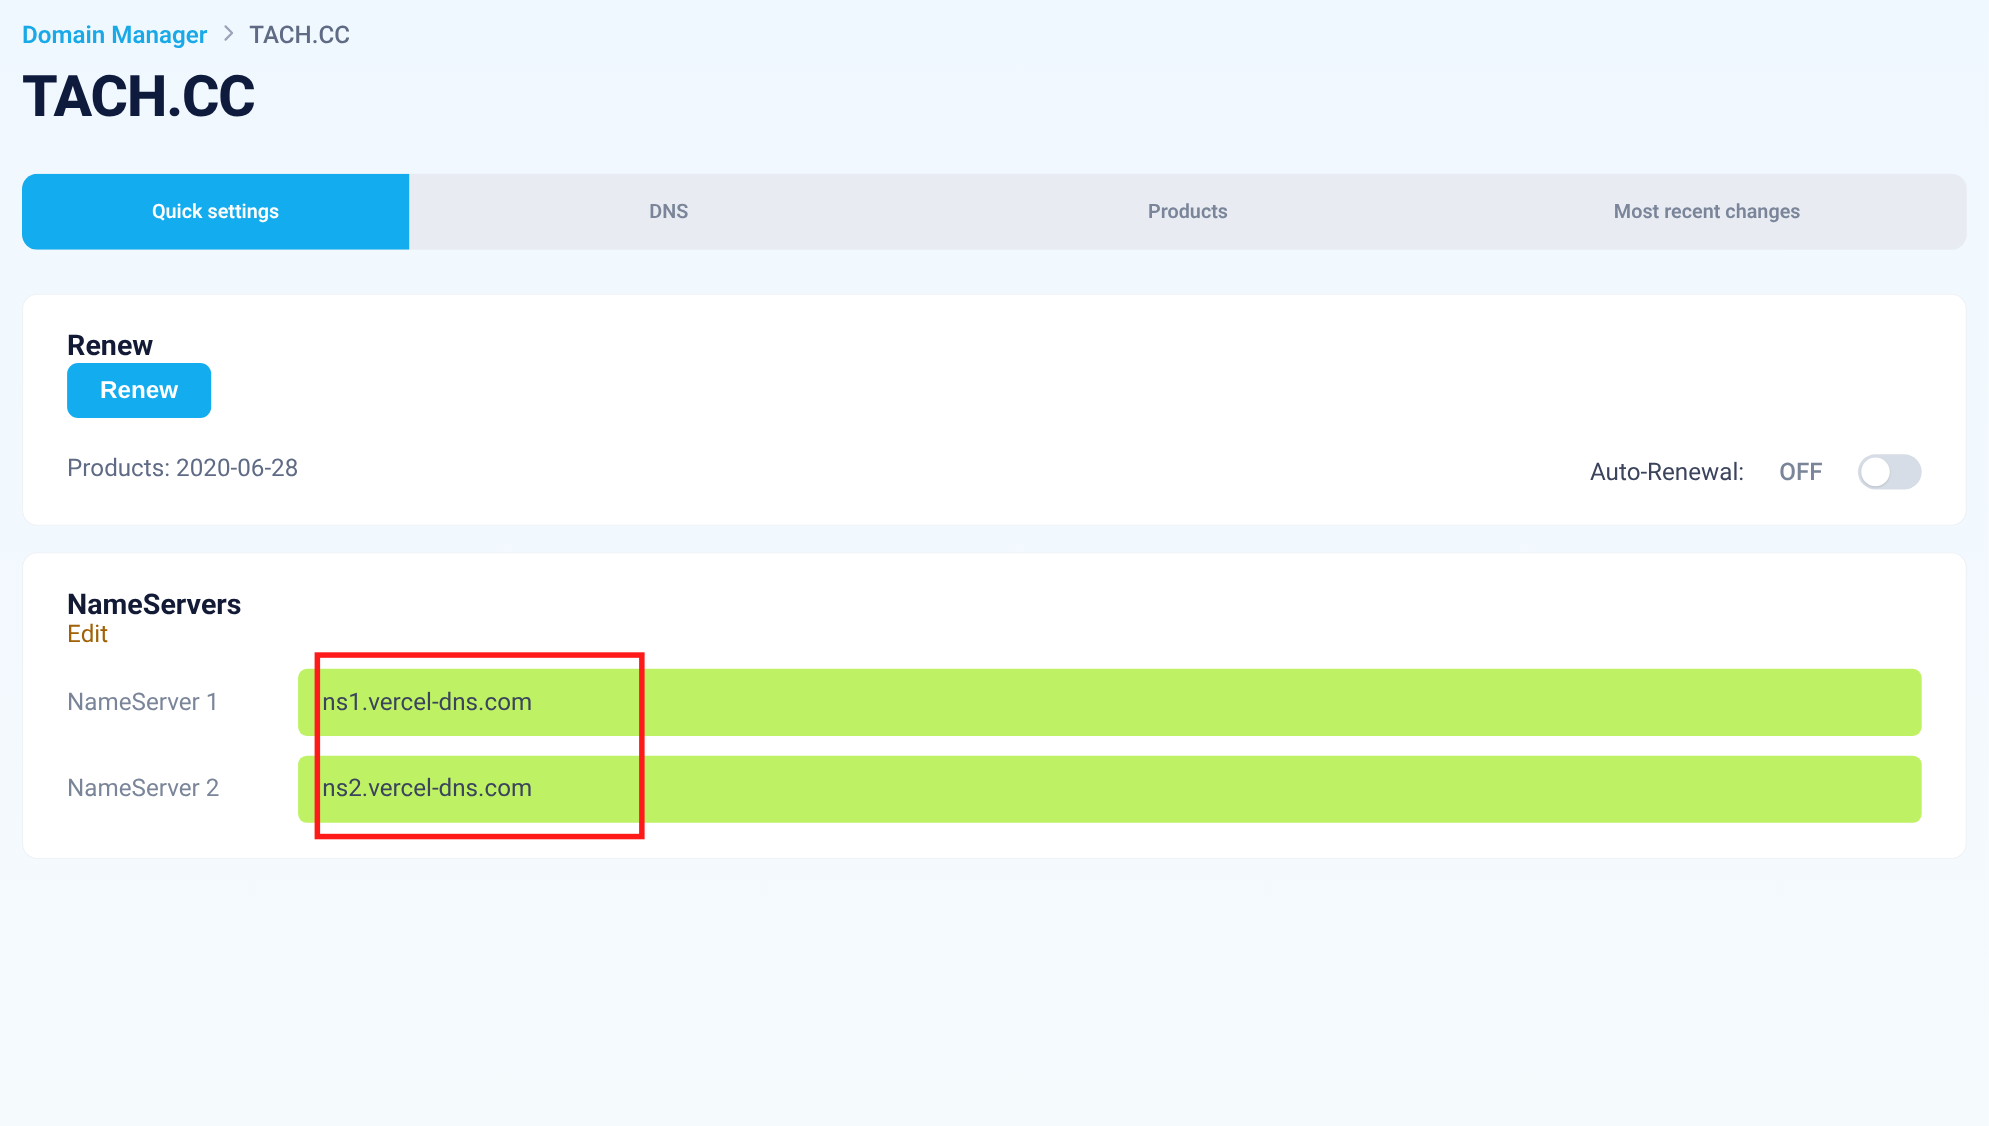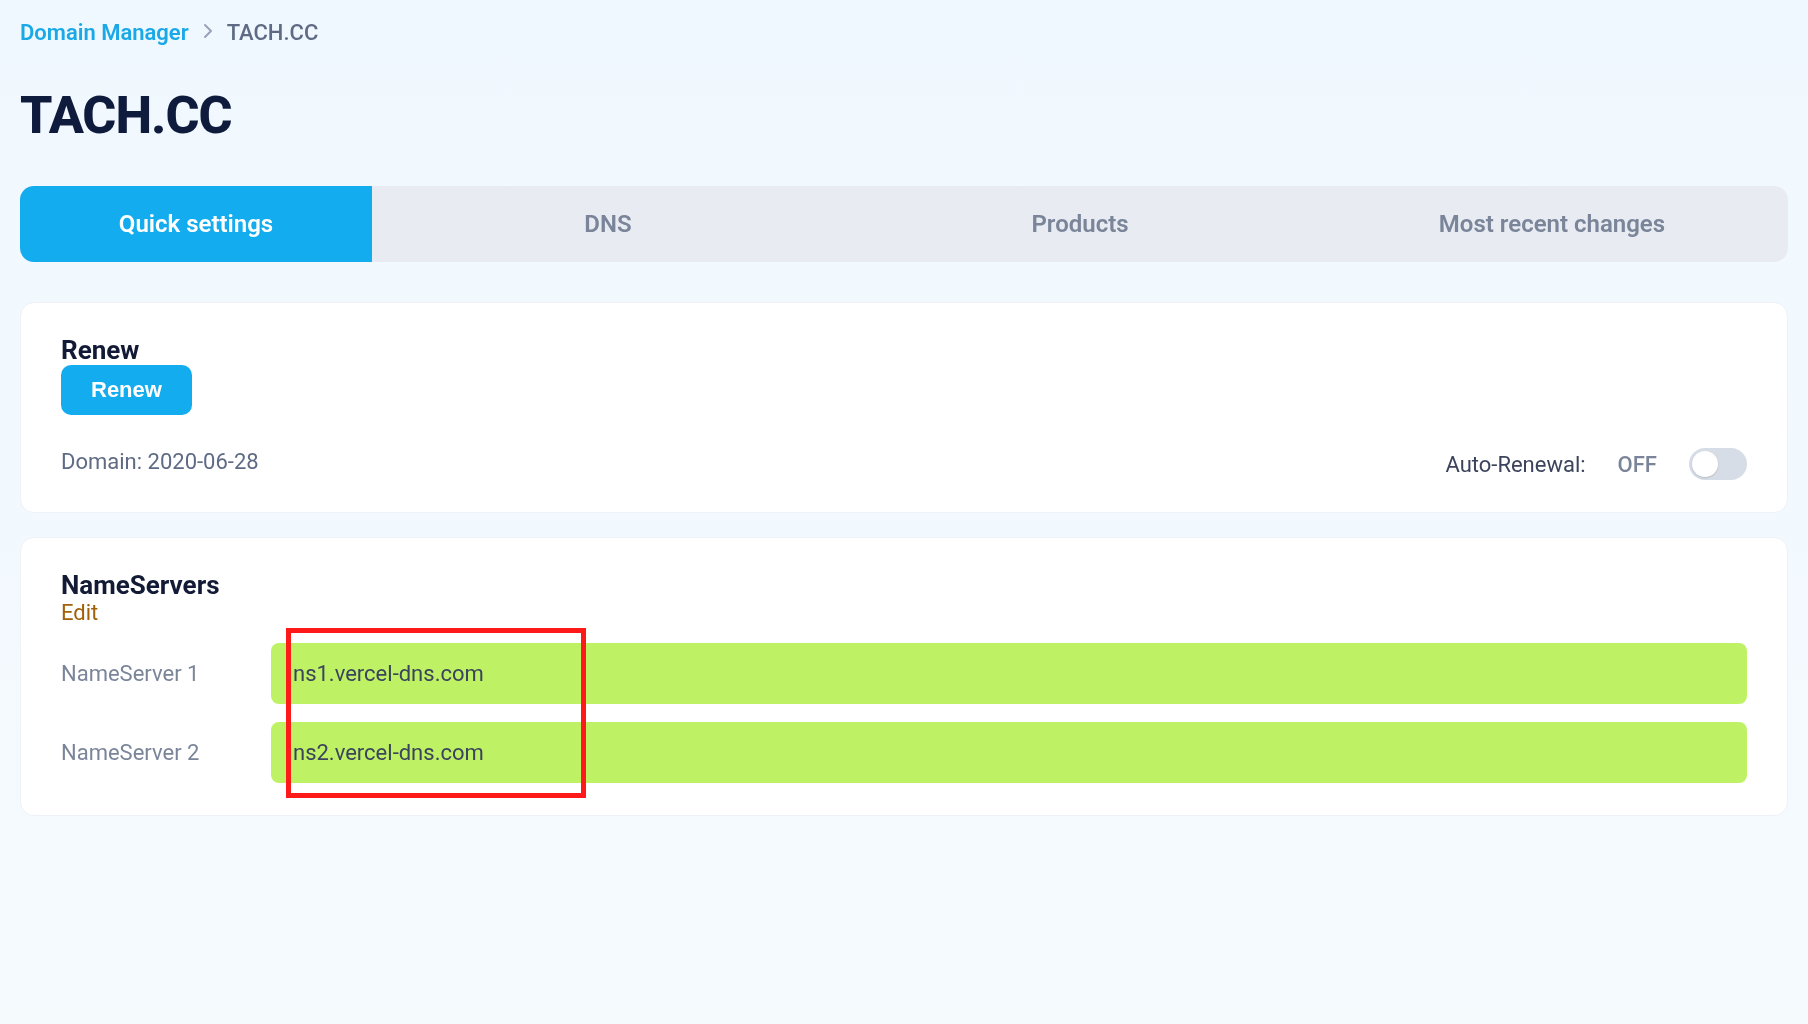--- a/index.html
+++ b/index.html
@@ -8,21 +8,21 @@
     background: linear-gradient(180deg, #f0f8ff 0%, #f5fafd 100%);
     min-height: 1024px;
     padding: 20px;
     color: #1a2340;
   }
   .breadcrumb {
     display: flex;
     align-items: center;
     gap: 14px;
     font-size: 22px;
-    margin-bottom: 40px;
+    margin-bottom: 12px;
   }
   .breadcrumb a {
     color: #1aa9e7;
     font-weight: 600;
     text-decoration: none;
   }
   .breadcrumb .sep {
     color: #9aa3b8;
     font-size: 18px;
   }
@@ -41,21 +41,21 @@
     display: flex;
     background: #e8ecf2;
     border-radius: 14px;
     overflow: hidden;
     margin-bottom: 40px;
   }
   .tab {
     flex: 1;
     text-align: center;
     padding: 24px 10px;
-    font-size: 24px;
+    font-size: 18px;
     font-weight: 600;
     color: #7a8599;
     cursor: pointer;
   }
   .tab.active {
     background: #13acee;
     color: #ffffff;
   }
   .tab:first-child { flex: 0 0 352px; }
   .card {
@@ -171,21 +171,21 @@
 </div>
 
 <div class="card">
   <div class="card-header">
     <div class="card-title">Renew</div>
     <button class="btn-primary">Renew</button>
   </div>
   <div class="meta-block">
     <div class="meta-left">
       <div>
-        <span class="label">Domain:</span>
+        <span class="label">Products:</span>
         <span>2020-06-28</span>
       </div>
     </div>
     <div class="auto-renew">
       <span>Auto-Renewal:</span>
       <span class="status">OFF</span>
       <div class="toggle">
         <div class="knob"></div>
       </div>
     </div>

